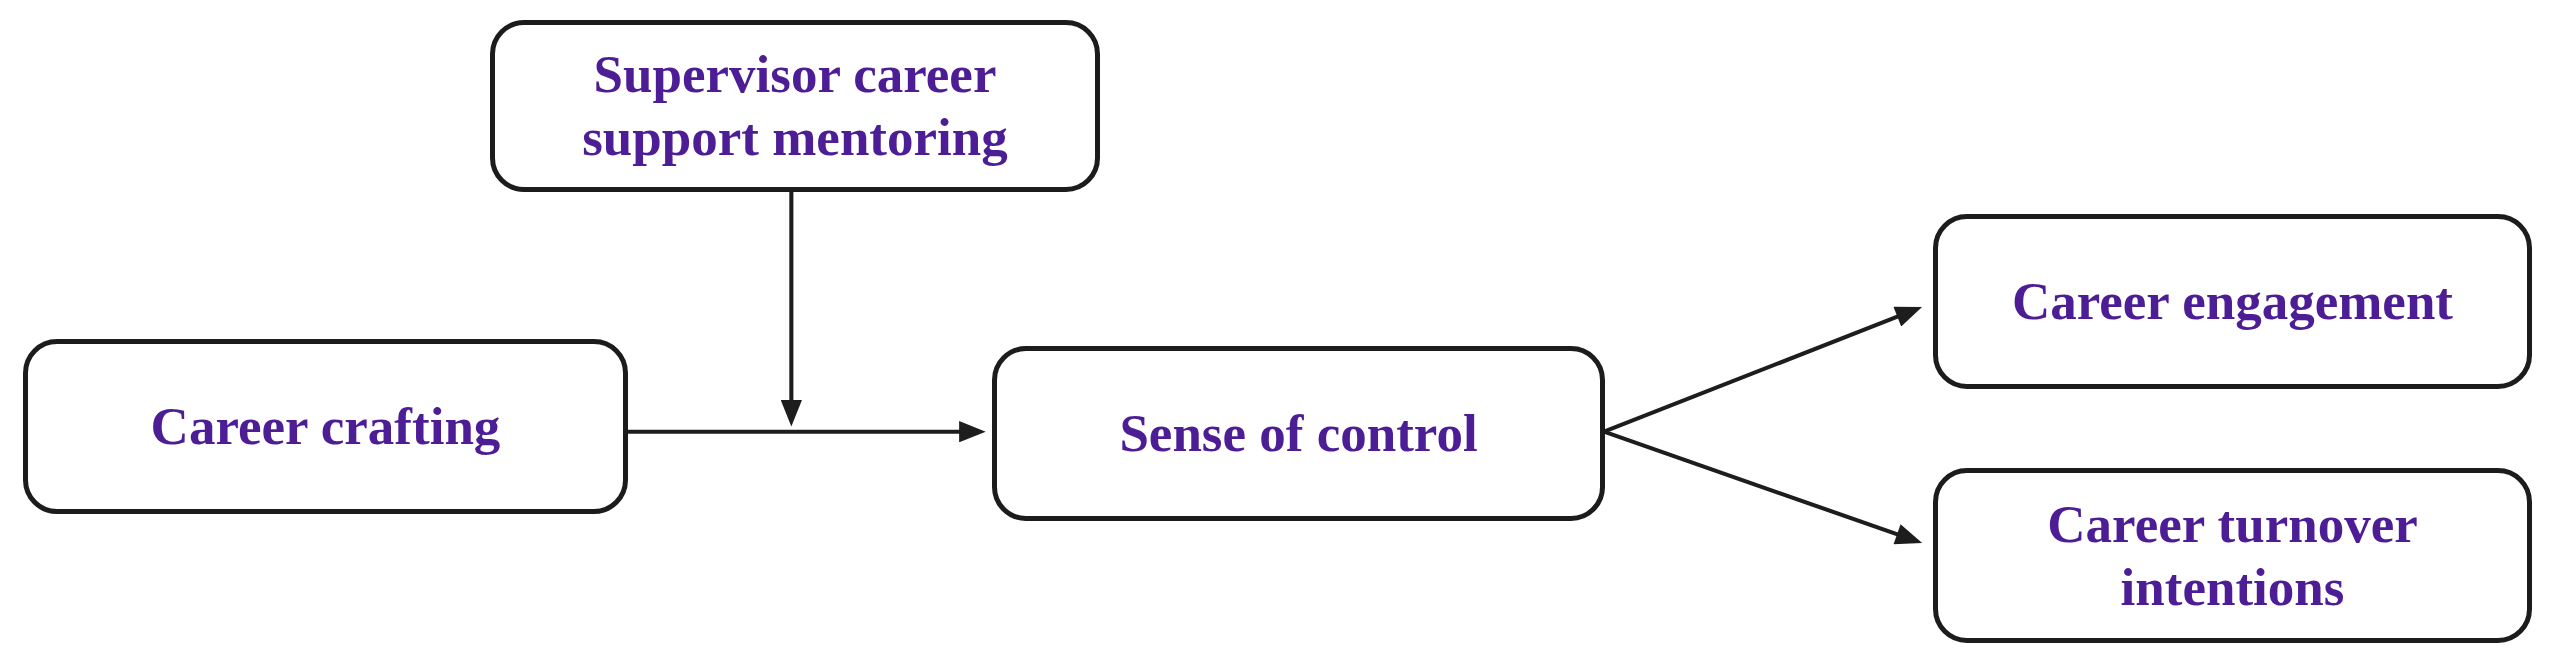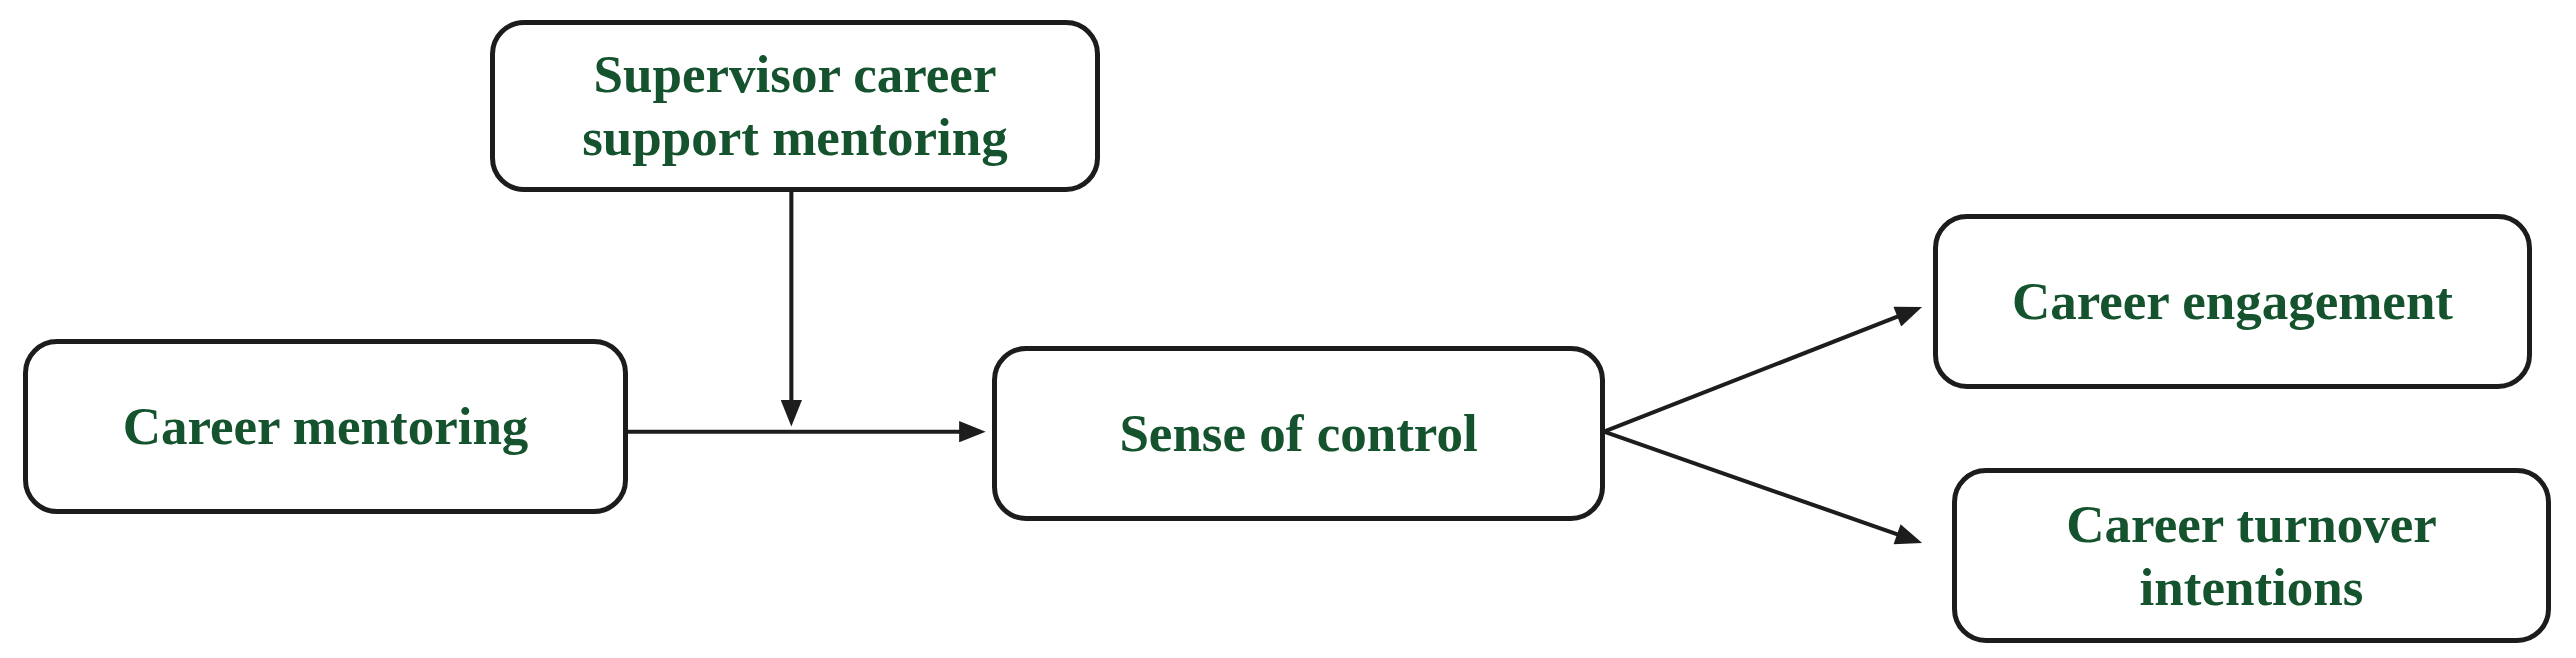--- a/index.html
+++ b/index.html
@@ -33,35 +33,35 @@
     background: #ffffff;
     border: 5.7px solid #1c1c1c;
     border-radius: 34px;
     display: flex;
     align-items: center;
     justify-content: center;
     text-align: center;
     font-weight: bold;
     font-size: 53px;
     line-height: 1.18;
-    color: #14532d;
+    color: #4c1d95;
     padding: 0 14.7px;
   }
   .node .label {
     display: inline-block;
   }
   .node .label.narrow {
     max-width: 507px;
   }
   
   #node-supervisor  { left: 490px;  top: 19.6px;  width: 610px; height: 172px; }
   #node-crafting    { left: 23px;   top: 339px; width: 605px; height: 175px; }
   #node-control     { left: 992px; top: 346px; width: 613px; height: 175px; }
   #node-engagement  { left: 1933px; top: 214px; width: 599px; height: 175px; }
-  #node-turnover    { left: 1933px; top: 468px; width: 599px; height: 175px; margin-left: 19px; }
+  #node-turnover    { left: 1933px; top: 468px; width: 599px; height: 175px; }
 </style>
 </head>
 <body>
 
 <div class="canvas">
 
   <svg class="edges-layer" viewBox="0 0 3151 806" xmlns="http://www.w3.org/2000/svg">
     <defs>
       <marker id="arrowhead" markerUnits="userSpaceOnUse" markerWidth="34" markerHeight="26" viewBox="0 0 10 8" refX="7" refY="4" orient="auto">
         <path d="M0,0 L10,4 L0,8 z" fill="#1d1d1d"></path>
@@ -75,21 +75,21 @@
     <line x1="1962" y1="528" x2="2342" y2="379" stroke="#1d1d1d" stroke-width="5" marker-end="url(#arrowhead)"></line>
 
     <line x1="1962" y1="528" x2="2342" y2="661" stroke="#1d1d1d" stroke-width="5" marker-end="url(#arrowhead)"></line>
   </svg>
 
   <div class="node" id="node-supervisor">
     <span class="label narrow">Supervisor career support mentoring</span>
   </div>
 
   <div class="node" id="node-crafting">
-    <span class="label">Career mentoring</span>
+    <span class="label">Career crafting</span>
   </div>
 
   <div class="node" id="node-engagement">
     <span class="label">Career engagement</span>
   </div>
 
   <div class="node" id="node-control">
     <span class="label">Sense of control</span>
   </div>
 

